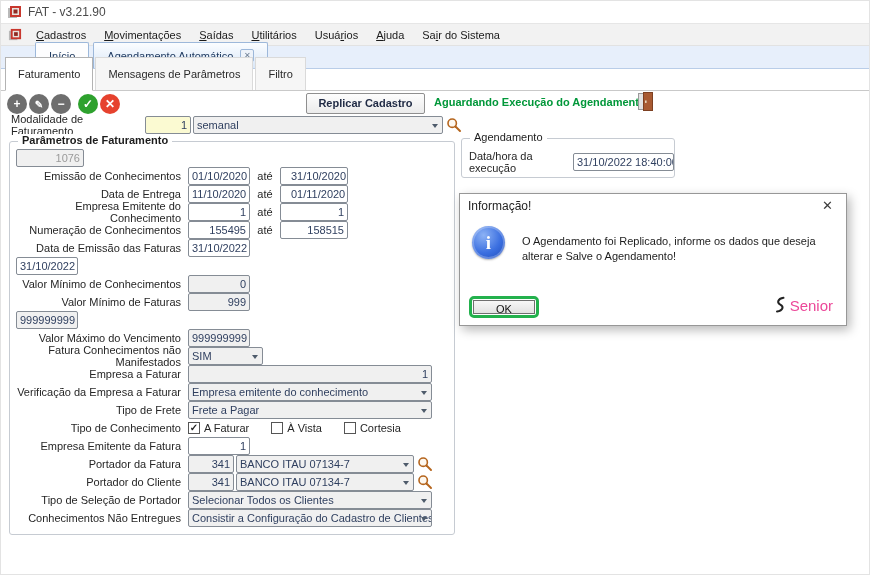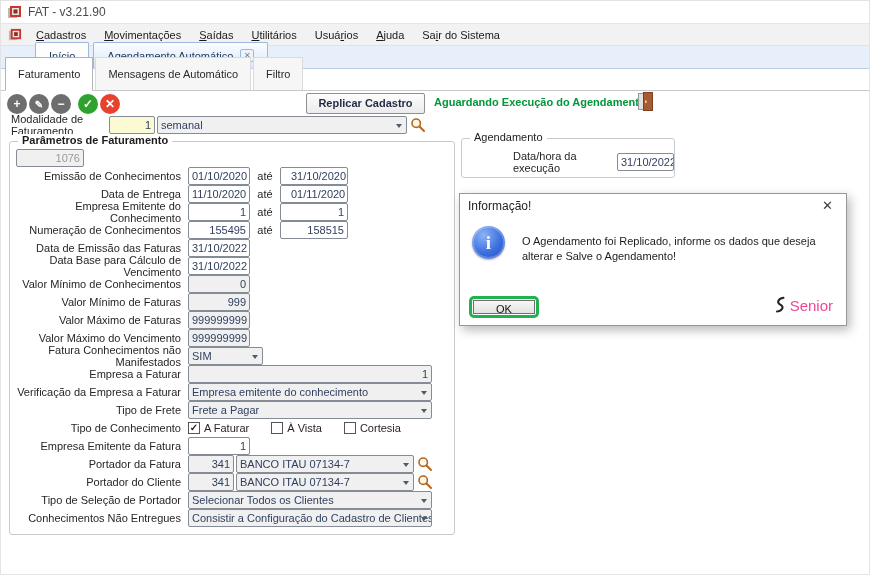--- a/index.html
+++ b/index.html
@@ -30,38 +30,38 @@
   
   .toolbar{position:relative;height:27px;}
   .circ{position:absolute;top:3px;width:20px;height:20px;border-radius:50%;color:#fff;font-size:12px;font-weight:bold;display:flex;align-items:center;justify-content:center;cursor:default;}
   .c-gray{background:#6e6e6e;} .c-green{background:#2ea12e;} .c-red{background:#e6422e;}
   .btn-repl{position:absolute;left:305px;top:2px;width:119px;height:21px;background:linear-gradient(#fdfdfd,#ebebeb);border:1px solid #8f8f8f;border-radius:2px;font-weight:bold;color:#1f2a44;text-align:center;line-height:19px;}
   .status-green{position:absolute;left:433px;top:5px;font-weight:bold;color:#009739;}
   .door{position:absolute;left:636px;top:0px;}
 
   
   .modrow{position:absolute;left:0;top:114px;height:20px;display:flex;align-items:center;}
-  .modrow .lbl{width:108px;text-align:left;padding-left:10px;}
+  .modrow .lbl{width:144px;text-align:left;padding-left:10px;}
 
   .fld{height:18px;line-height:16px;border:1px solid #858c95;border-radius:2px;padding:0 3px;background:#fff;color:#2f3f5f;overflow:hidden;white-space:nowrap;}
   .num{text-align:right;}
   .gray{background:#f0f0f0;}
   .yellow{background:#fbfad2;}
   .dis{color:#9a9a9a;}
   .combo{position:relative;background:#f0f0f0;padding-right:16px;}
   .arr{position:absolute;right:4px;top:7px;width:0;height:0;border-left:3.5px solid transparent;border-right:3.5px solid transparent;border-top:4px solid #4e5b6b;}
   .w46{width:46px;} .w62{width:62px;} .w68{width:68px;padding-left:10px;} .w64{width:75px;}
   .wide{width:244px;} .wportc{width:178px;} .wmodc{width:250px;} .wagend{width:112px;}
   .mag{margin-left:3px;display:inline-flex;}
 
   
   .group{position:absolute;border:1px solid #c6cbd2;border-radius:3px;background:#fff;}
   .group .legend{position:absolute;top:-8px;left:8px;background:#fff;padding:0 4px;font-weight:bold;color:#1c1c1c;}
   #gparams{left:8px;top:140px;width:446px;height:394px;padding-top:7px;}
-  #gagend{left:460px;top:137px;width:214px;height:40px;padding-left:44px;}
+  #gagend{left:460px;top:137px;width:214px;height:40px;}
   .frow{display:flex;align-items:center;height:18px;padding-left:6px;}
   .flabel{width:172px;text-align:right;padding-right:7px;flex:none;color:#262626;}
   .ate{width:30px;text-align:center;color:#262626;}
   .agrow{display:flex;align-items:center;height:100%;padding:8px 0 0 7px;}
   .agrow .flabel{width:104px;text-align:left;padding-right:4px;}
 
   
   .cb{display:flex;align-items:center;margin-right:22px;}
   .cbbox{width:12px;height:12px;border:1px solid #555;background:#fff;margin-right:4px;display:flex;align-items:center;justify-content:center;}
   .cbbox .mark{visibility:hidden;font-size:10px;font-weight:bold;color:#222;line-height:10px;}
@@ -117,21 +117,21 @@
       <span>Agendamento Automático</span>
       <span class="tabclose">✕</span>
     </div>
   </div>
 
   <div class="subtabs">
     <div class="stab sel">
         <span>Faturamento</span>
       </div>
     <div class="stab">
-        <span>Mensagens de Automático</span>
+        <span>Mensagens de Parâmetros</span>
       </div>
     <div class="stab">
         <span>Filtro</span>
       </div>
   </div>
 
   <div class="toolbar">
     <div class="circ c-gray" style="left:6px;">
         <span>+</span>
       </div>
@@ -204,36 +204,34 @@
       <span class="ate">até</span>
       <div class="fld num w68">158515</div>
     </div>
 
     <div class="frow">
       <span class="flabel">Data de Emissão das Faturas</span>
       <div class="fld w62">31/10/2022</div>
     </div>
 
     <div class="frow">
-      <span class="flabel">Data Base para Cálculo de Vencimento</span>
       <div class="fld w62">31/10/2022</div>
     </div>
 
     <div class="frow">
       <span class="flabel">Valor Mínimo de Conhecimentos</span>
       <div class="fld gray num w62">0</div>
     </div>
 
     <div class="frow">
       <span class="flabel">Valor Mínimo de Faturas</span>
       <div class="fld gray num w62">999</div>
     </div>
 
     <div class="frow">
-      <span class="flabel">Valor Máximo de Faturas</span>
       <div class="fld gray num w62">999999999</div>
     </div>
 
     <div class="frow">
       <span class="flabel">Valor Máximo do Vencimento</span>
       <div class="fld gray num w62">999999999</div>
     </div>
 
     <div class="frow">
       <span class="flabel">Fatura Conhecimentos não Manifestados</span>

